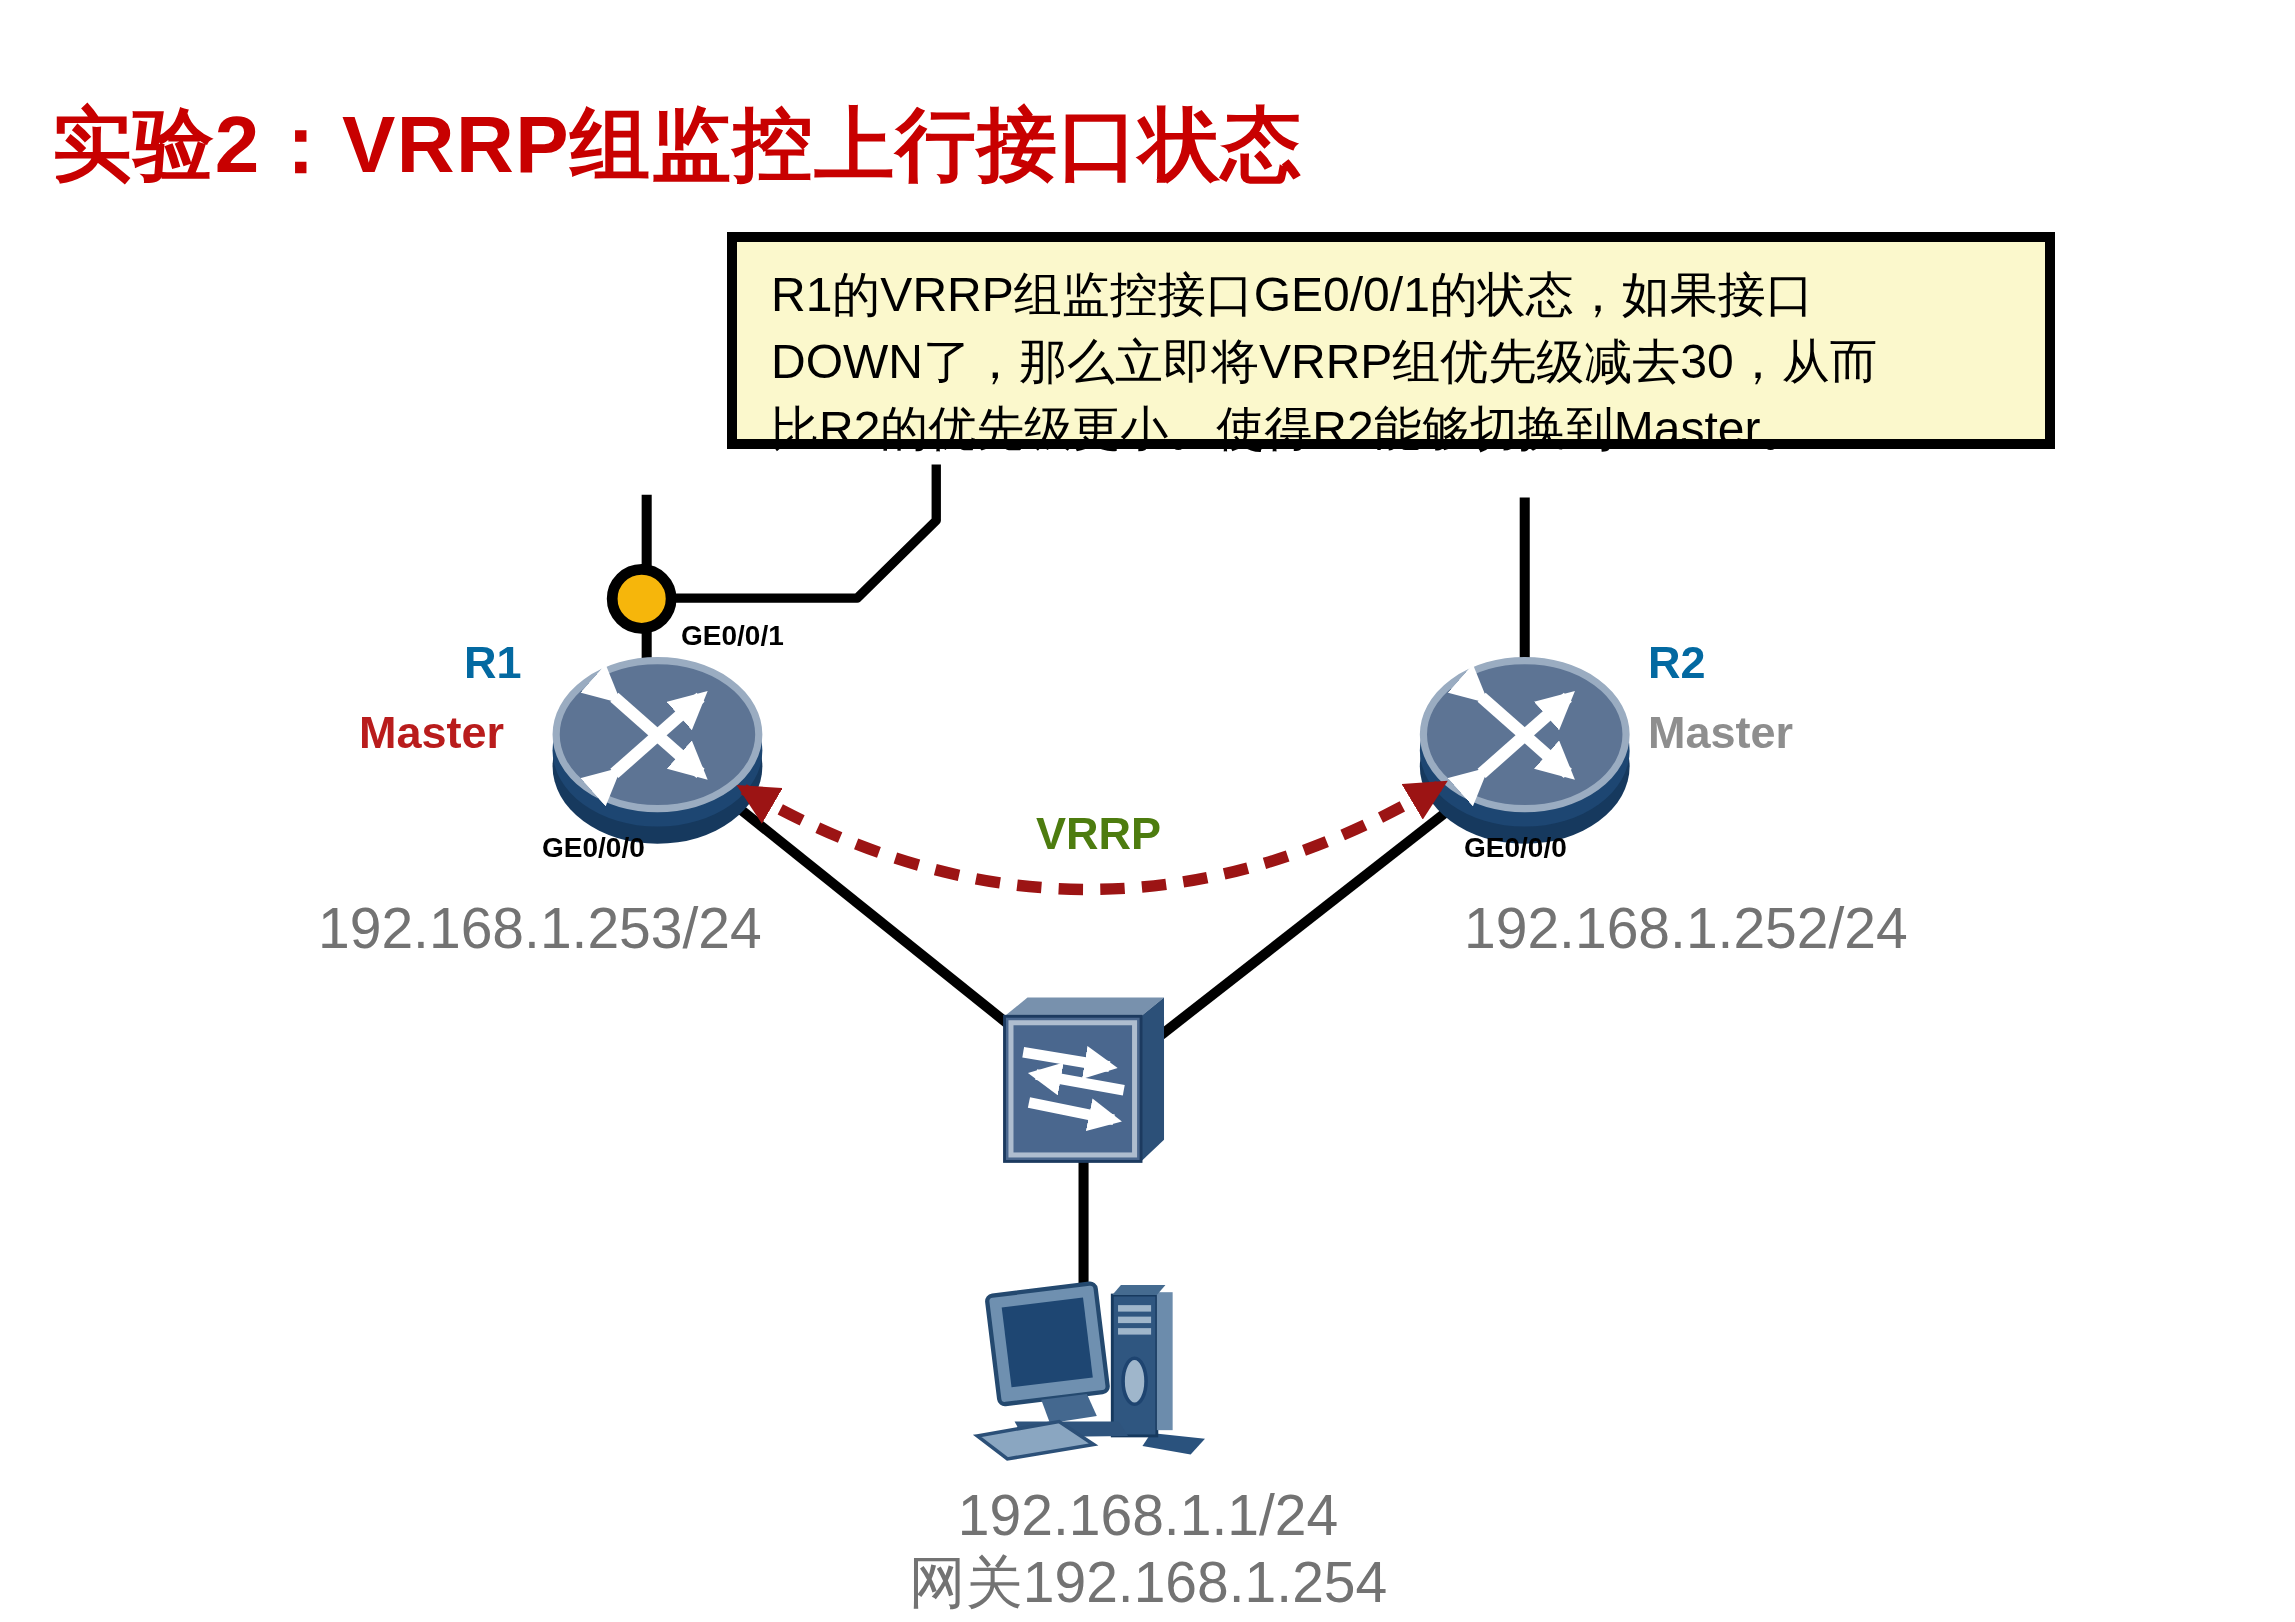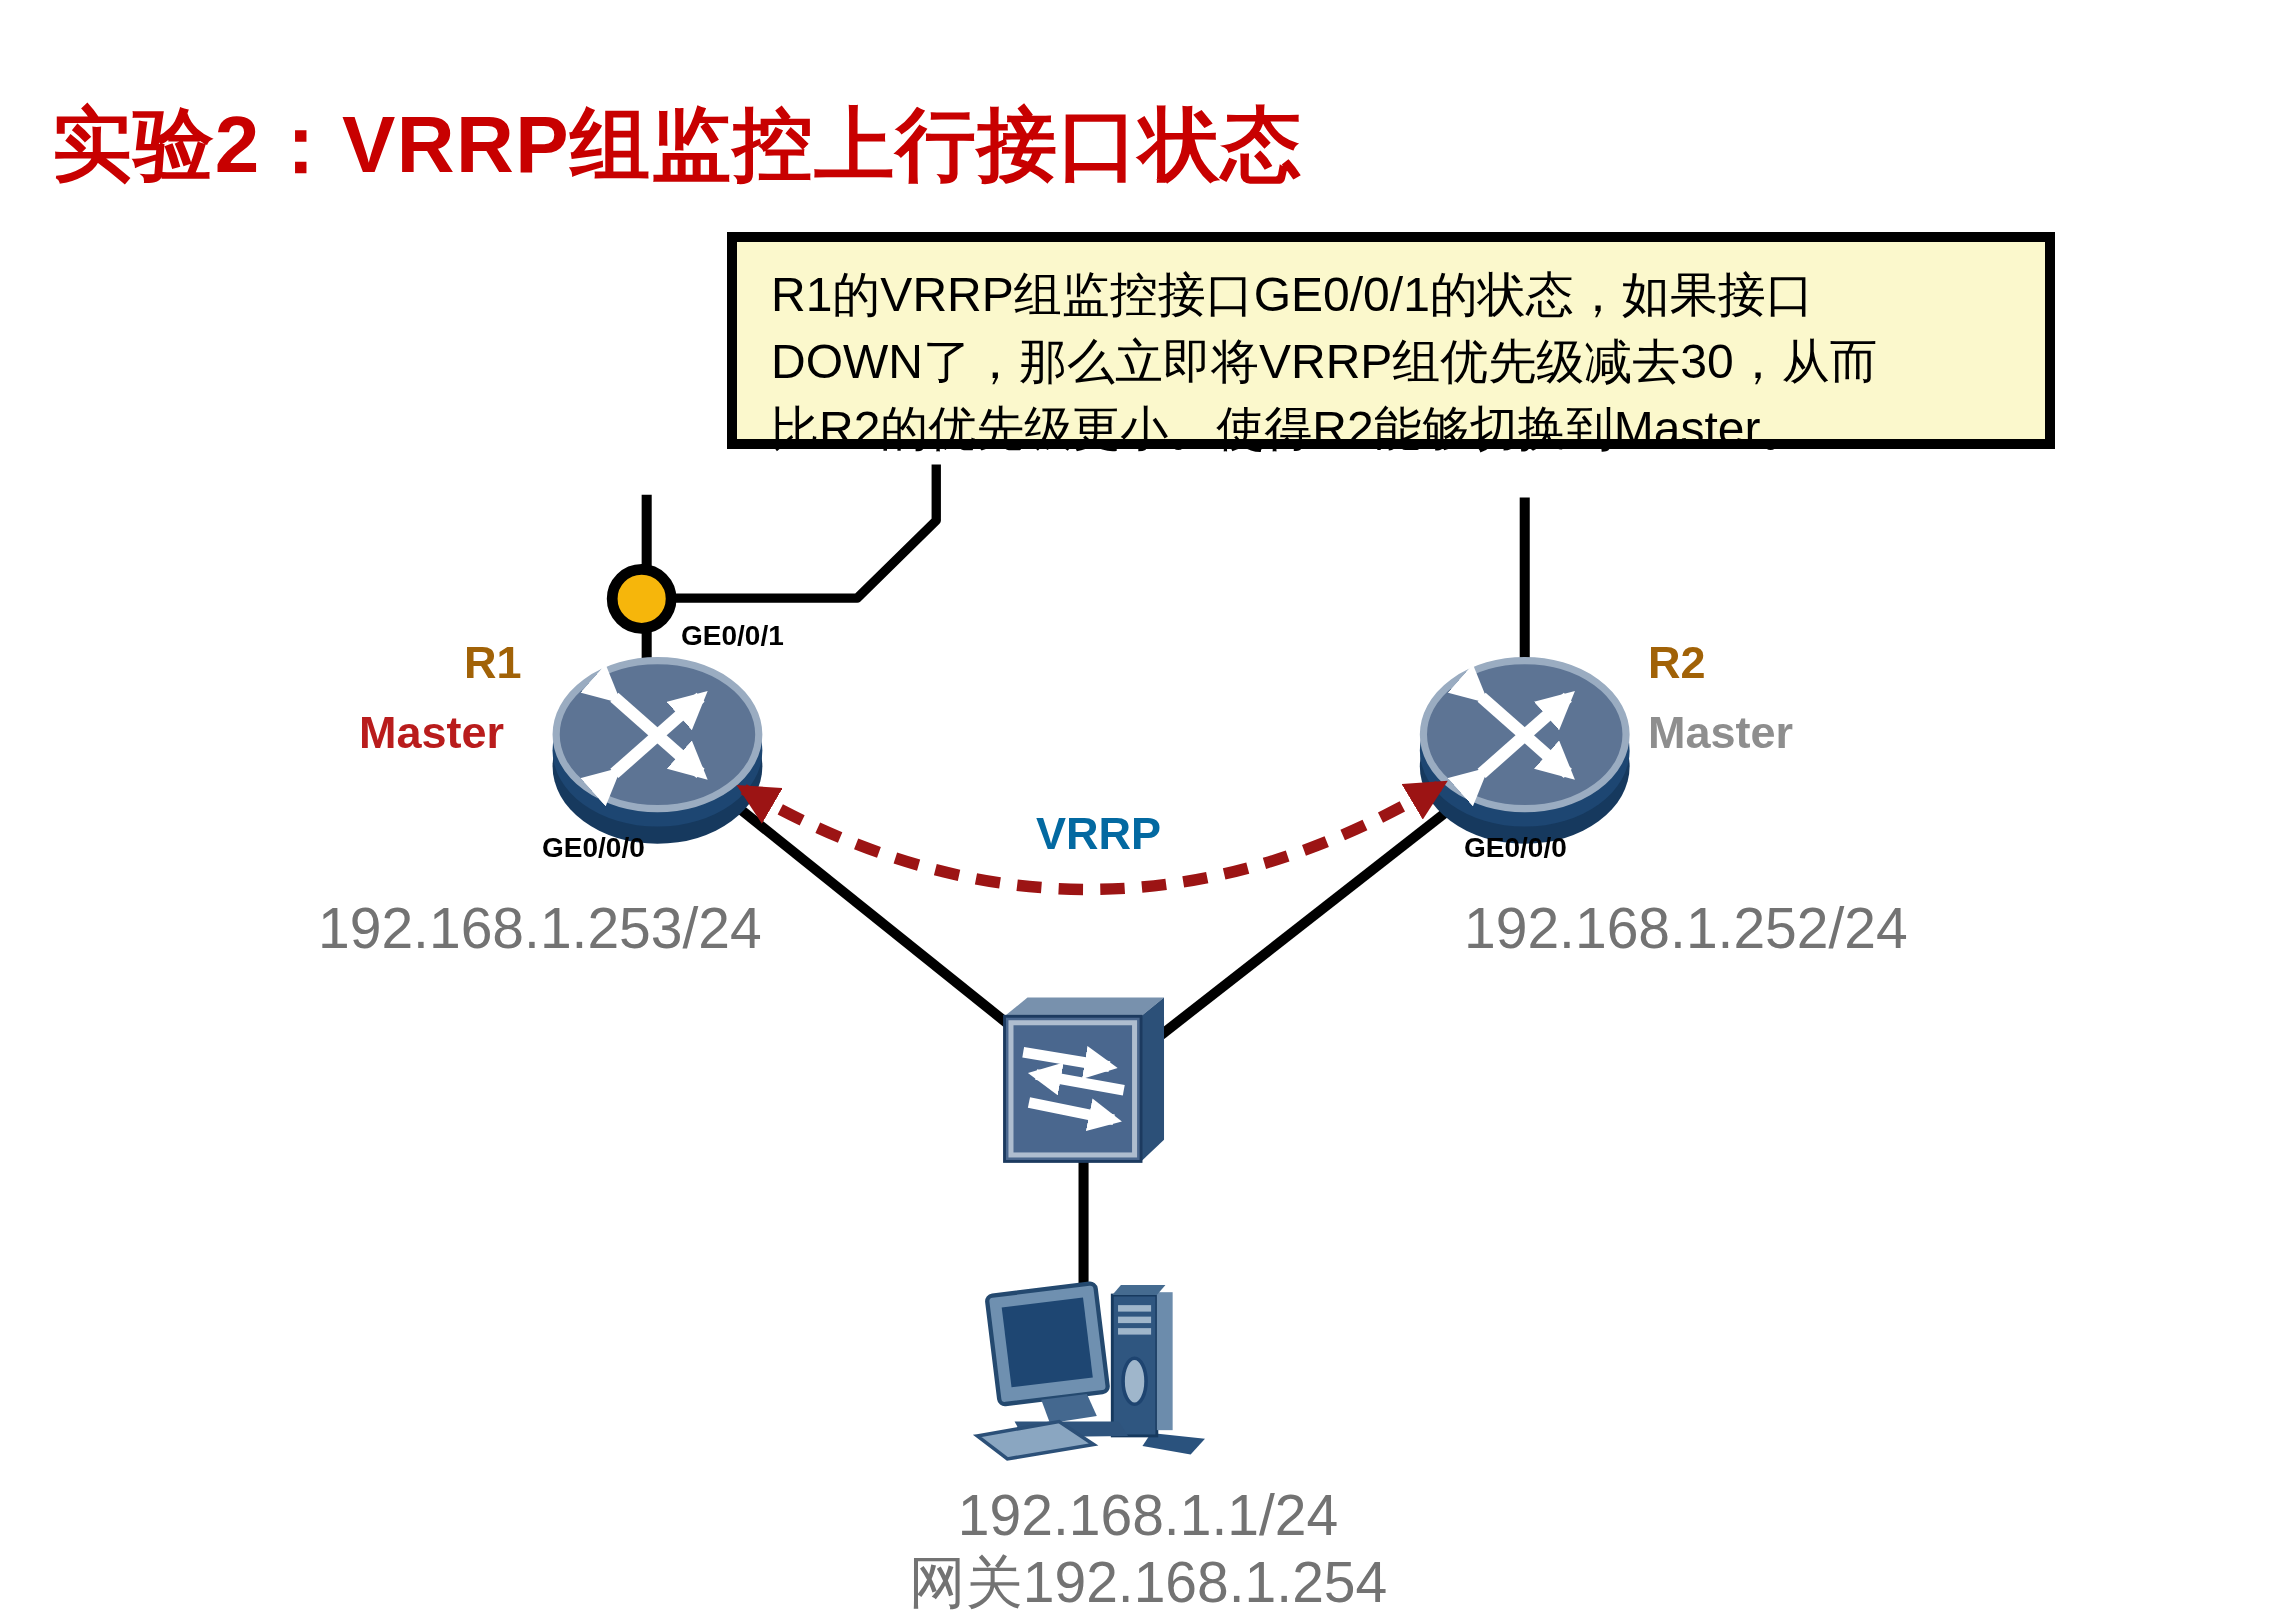--- a/index.html
+++ b/index.html
@@ -11,26 +11,26 @@
   .lbl{position:absolute;white-space:nowrap;color:#000;}
   #title{
     left:52px;top:55px;font-size:80px;font-weight:bold;color:#C80000;letter-spacing:1.4px;margin-top:37px;
   }
   #callout{
     position:absolute;left:727px;top:232px;width:1328px;height:217px;
     background:#FBF8CC;border:10px solid #000;box-sizing:border-box;
     padding:18.7px 0 0 34px;
   }
   #callout .line{font-size:48px;line-height:67px;color:#000;white-space:nowrap;}
-  .dev-name{font-size:45px;font-weight:bold;color:#a16207;}
+  .dev-name{font-size:45px;font-weight:bold;color:#0369a1;}
   .role-master{font-size:45px;font-weight:bold;color:#b91c1c;}
   .role-backup{font-size:45px;font-weight:bold;color:#8E8E8E;}
   .if-lbl{font-size:28px;font-weight:bold;color:#000;}
   .ip-lbl{font-size:57px;color:#737373;}
-  #vrrp-label{font-size:45px;font-weight:bold;color:#0369a1;}
+  #vrrp-label{font-size:45px;font-weight:bold;color:#4d7c0f;}
   svg{position:absolute;left:0;top:0;}
 </style>
 </head>
 <body>
 
 <div id="stage">
 
   <svg width="2295" height="1623" viewBox="0 0 3194 2258">
     <defs>
       <marker id="mw" orient="auto" markerUnits="strokeWidth" markerWidth="3.1" markerHeight="3.1" refX="7.5" refY="5" viewBox="0 0 10 10">

